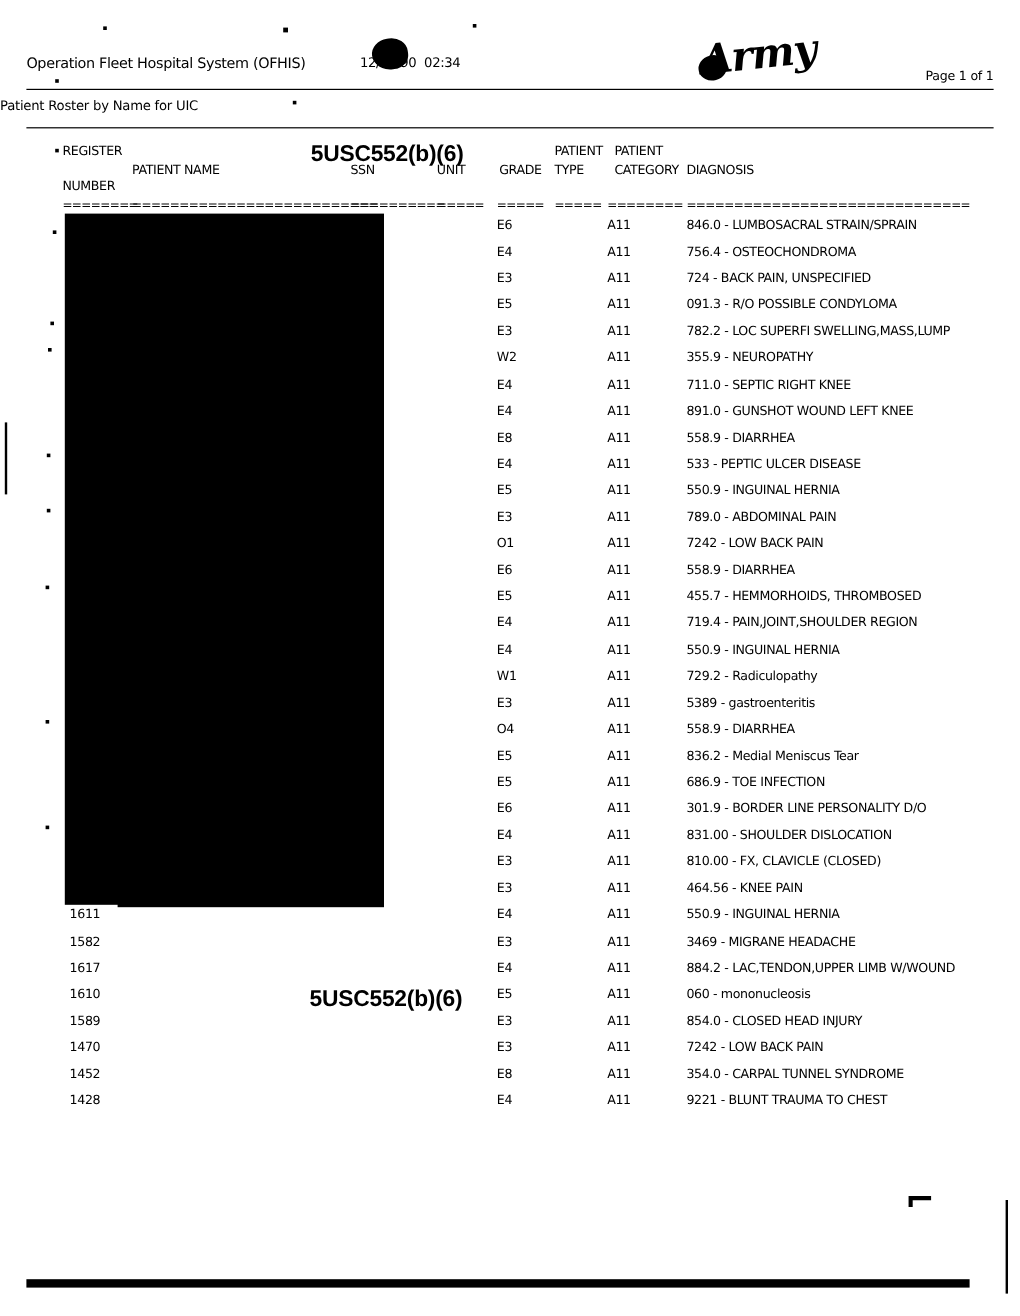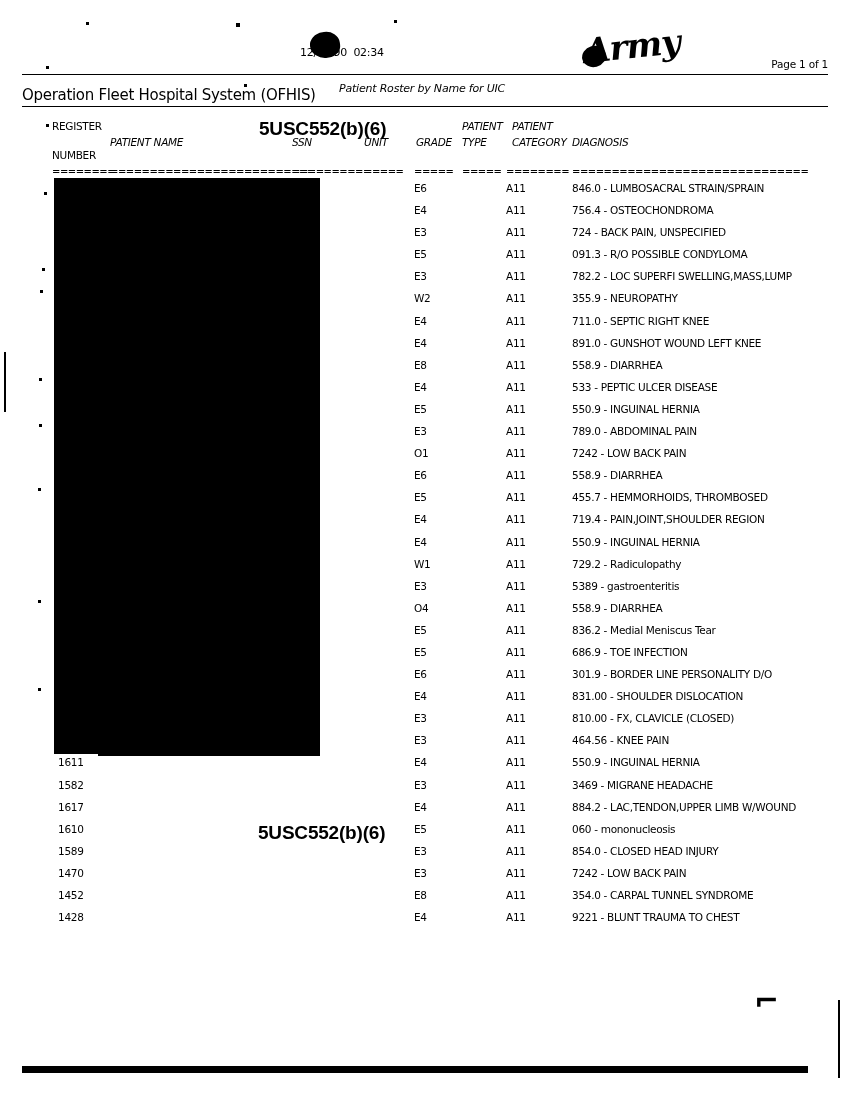--- a/index.html
+++ b/index.html
@@ -27,25 +27,24 @@
     position: absolute;
     top: 44px;
     left: 22px;
     right: 22px;
     height: 26px;
   }
   .hdr-left {
     position: absolute;
     left: 0;
     top: 2px;
-    font-size: 15px;
+    font-size: 12px;
     letter-spacing: -0.3px;
     white-space: nowrap;
     font-family: "DejaVu Sans", sans-serif;
-    margin-top: 40px;
   }
   .hdr-date {
     position: absolute;
     left: 278px;
     top: 2px;
     font-size: 11px;
     letter-spacing: -0.3px;
     white-space: nowrap;
   }
   .blob {
@@ -95,24 +94,23 @@
     border-top: 1px solid #000;
   }
   .rule-top { top: 74px; }
   .rule-mid { top: 106px; }
 
   .subtitle {
     position: absolute;
     top: 82px;
     left: 0;
     width: 844px;
-    text-align: center;
+    text-align: left;
     font-size: 11px;
     letter-spacing: -0.2px;
-    font-style: italic;
   }
 
   
   .speck { position: absolute; background: #000; }
 
   
   .tbl {
     position: absolute;
     top: 120px;
     left: 44px;
@@ -124,21 +122,21 @@
     position: relative;
     height: 48px;
   }
   .ch {
     position: absolute;
     font-size: 10.5px;
     line-height: 12px;
     letter-spacing: -0.3px;
     white-space: nowrap;
   }
-  .ch.italic { font-style: italic; }
+  .ch.italic { }
 
   .redaction-title {
     position: absolute;
     left: 215px;
     top: -2px;
     font-size: 19px;
     font-weight: 700;
     letter-spacing: -0.2px;
     font-family: "Liberation Sans", sans-serif;
   }

